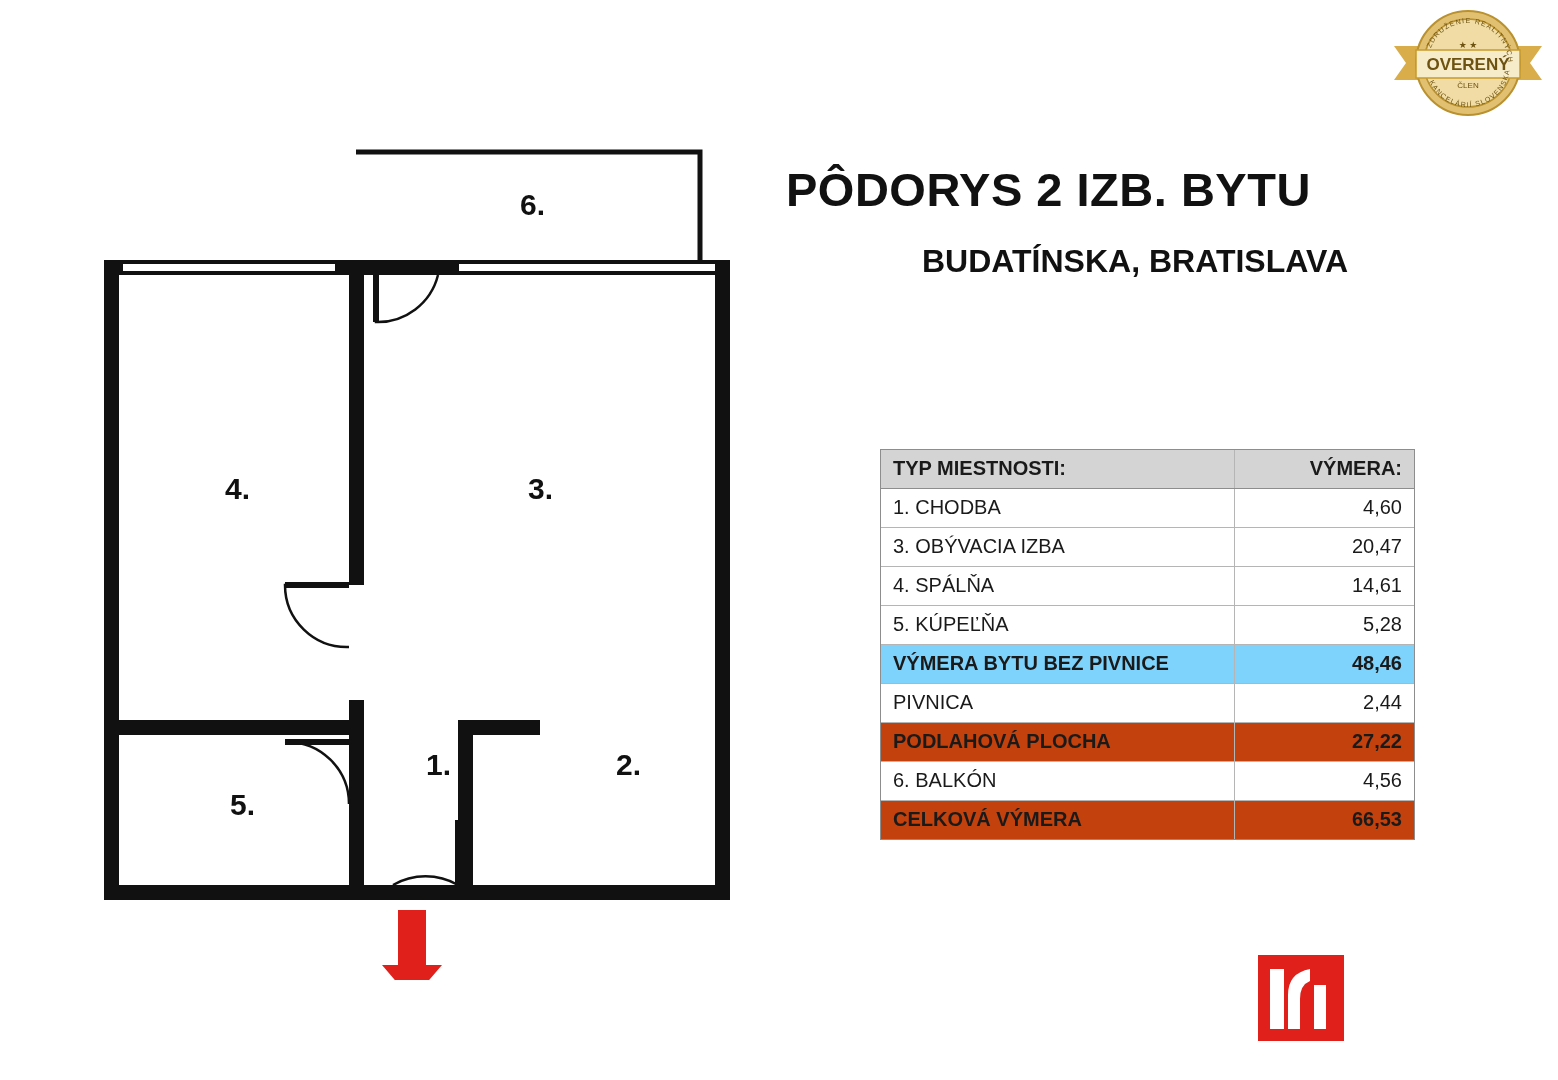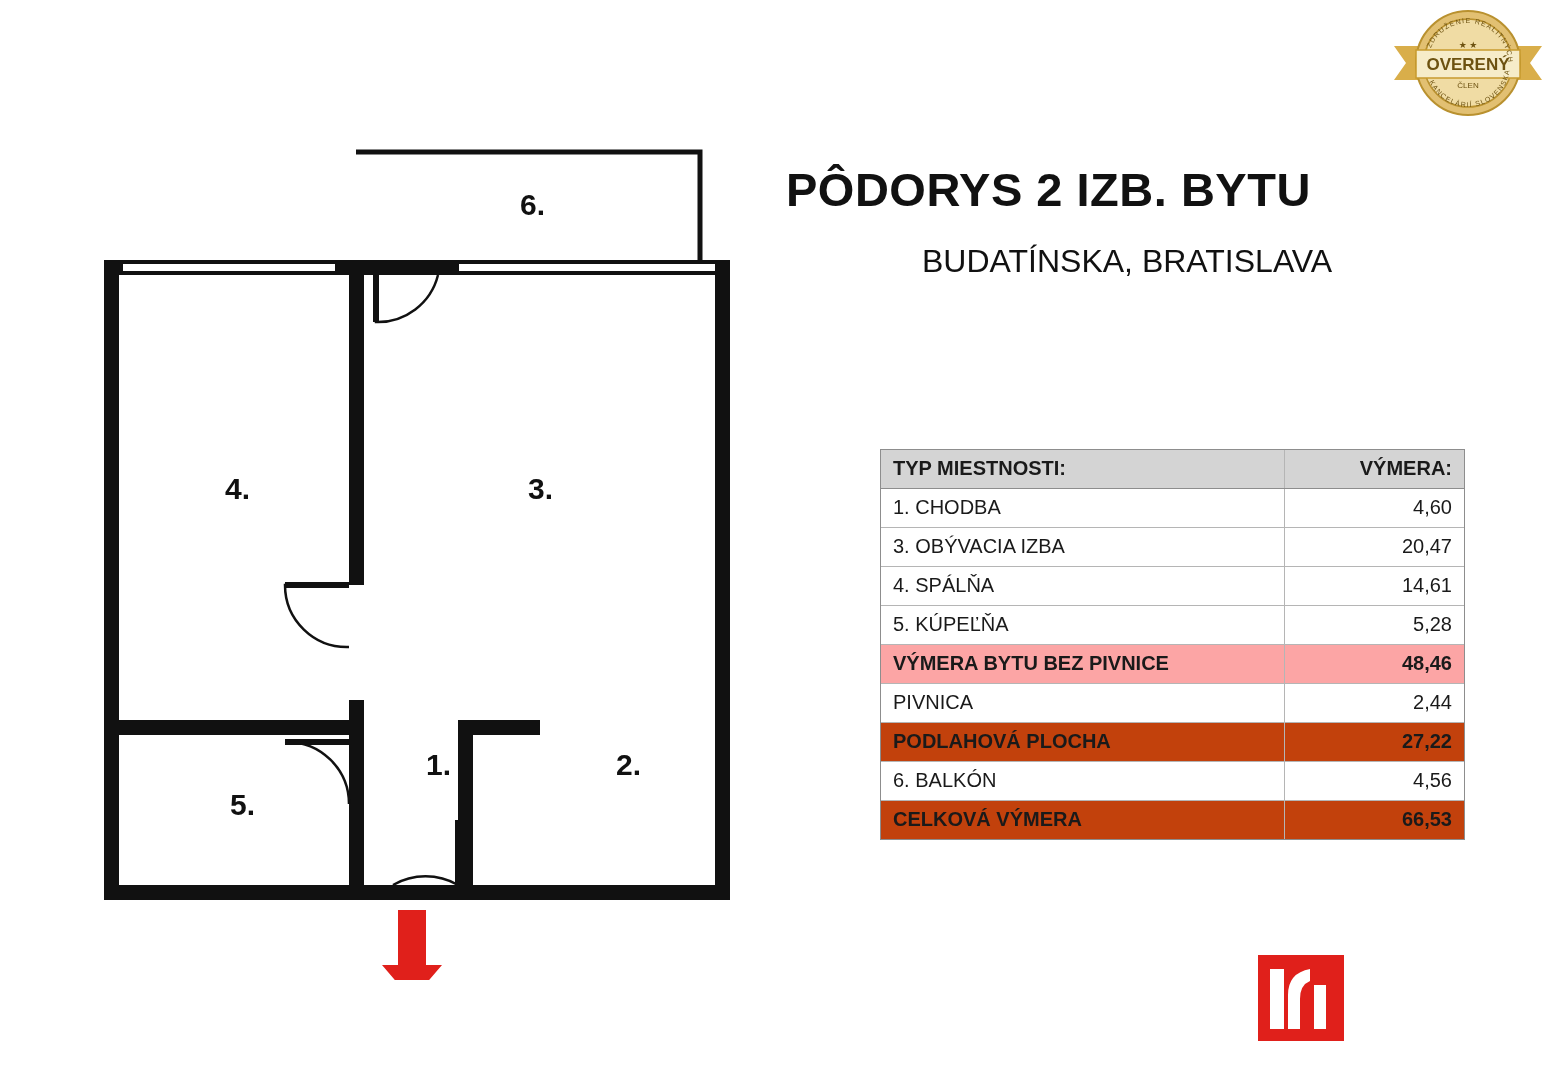--- a/index.html
+++ b/index.html
@@ -35,31 +35,31 @@
     font-weight: bold;
     letter-spacing: 0.5px;
     color: #111;
     white-space: nowrap;
   }
   .subtitle {
     position: absolute;
     left: 922px;
     top: 243px;
     font-size: 32px;
-    font-weight: normal;
+    font-weight: bold;
     color: #111;
     white-space: nowrap;
   }
 
   
   .table-wrap {
     position: absolute;
     left: 880px;
     top: 449px;
-    width: 585px;
+    width: 535px;
     border: 1px solid #8d8d8d;
     box-sizing: border-box;
   }
   table.areas {
     border-collapse: collapse;
     width: 100%;
     font-size: 20px;
   }
   table.areas td {
     border-bottom: 1px solid #b5b5b5;
@@ -74,21 +74,21 @@
     width: 155px;
     border-left: 1px solid #b5b5b5;
     margin-left: 32px;
   }
   tr.header td {
     background: #d4d4d4;
     font-weight: bold;
     border-bottom: 1px solid #8d8d8d;
   }
   tr.subtotal td {
-    background: #fca5a5;
+    background: #7dd3fc;
     font-weight: bold;
   }
   tr.floor td {
     background: #c2410c;
     font-weight: bold;
   }
   tr.total td {
     background: #c2410c;
     font-weight: bold;
   }

